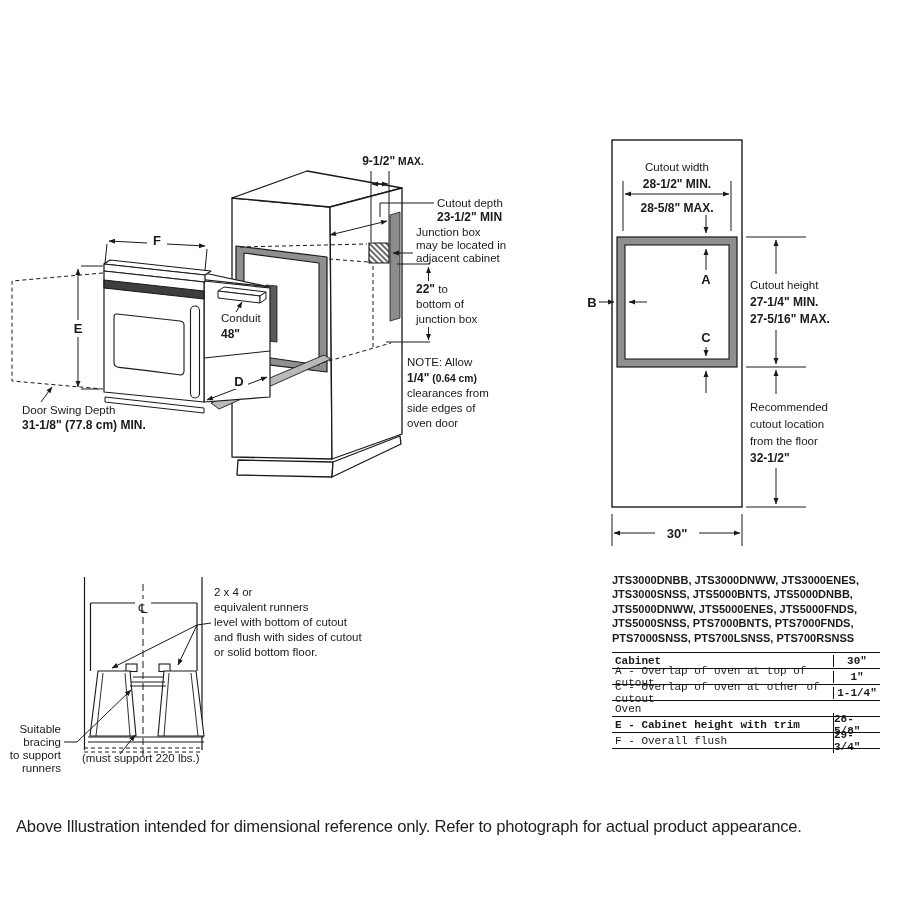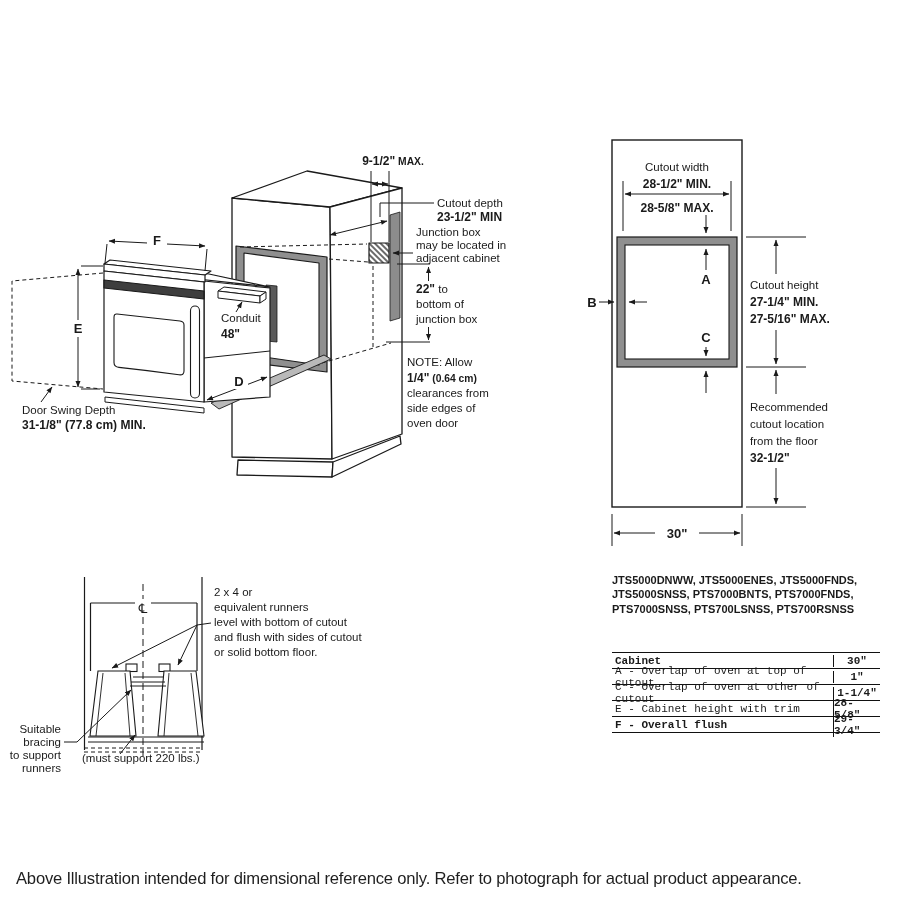--- a/index.html
+++ b/index.html
@@ -13,21 +13,21 @@
   .lbl{font-size:13px;font-weight:bold;}
   .cl {font-size:13px;font-family:"DejaVu Sans",sans-serif;}
   .models{position:absolute;left:612px;top:573px;width:270px;
           font-size:11px;font-weight:bold;line-height:14.4px;}
   .spec{position:absolute;left:612px;top:652px;width:268px;border-top:1.5px solid #111;}
   .trow{display:flex;align-items:center;height:15px;border-bottom:1.4px solid #111;font-size:11px;font-family:Liberation Mono, monospace;}
   .tlabel{flex:1;display:flex;align-items:center;padding-left:3px;}
   .tval{width:46px;border-left:1.4px solid #111;display:flex;align-items:center;
         justify-content:center;font-weight:bold;}
   .trow:nth-child(1) .tlabel,.trow:nth-child(5) .tlabel{font-weight:bold;}
-  .caption{position:absolute;left:16px;top:869px;width:875px;font-size:16.6px;
+  .caption{position:absolute;left:16px;top:817px;width:875px;font-size:16.6px;
            letter-spacing:-0.2px;color:#1f1f1f;white-space:nowrap;}
 </style>
 </head>
 <body>
 
 <div id="stage">
 
 <svg width="900" height="862" viewBox="0 0 900 862">
   <defs>
     <marker id="ah" markerUnits="userSpaceOnUse" markerWidth="9" markerHeight="7" refX="6.3" refY="2.7" orient="auto">
@@ -264,39 +264,45 @@
 
     <text class="t" x="61" y="733" text-anchor="end">Suitable</text>
     <text class="t" x="61" y="746" text-anchor="end">bracing</text>
     <text class="t" x="61" y="759" text-anchor="end">to support</text>
     <text class="t" x="61" y="772" text-anchor="end">runners</text>
     <text class="t" x="82" y="762">(must support 220 lbs.)</text>
   </g>
 </svg>
 
 <div class="models">
+  <div>JTS3000DNBB, JTS3000DNWW, JTS3000ENES,</div>
+  <div>JTS3000SNSS, JTS5000BNTS, JTS5000DNBB,</div>
   <div>JTS5000DNWW, JTS5000ENES, JTS5000FNDS,</div>
   <div>JTS5000SNSS, PTS7000BNTS, PTS7000FNDS,</div>
   <div>PTS7000SNSS, PTS700LSNSS, PTS700RSNSS</div>
 </div>
 
 <div class="spec">
   <div class="trow">
         <span class="tlabel">Cabinet</span>
         <span class="tval">30"</span>
       </div>
   <div class="trow">
         <span class="tlabel">A - Overlap of oven at top of cutout</span>
         <span class="tval">1"</span>
       </div>
   <div class="trow">
         <span class="tlabel">C - Overlap of oven at other of cutout</span>
         <span class="tval">1-1/4"</span>
       </div>
   <div class="trow">
+        <span class="tlabel">Oven</span>
+        <span class="tval"></span>
+      </div>
+  <div class="trow">
         <span class="tlabel">E - Cabinet height with trim</span>
         <span class="tval">28-5/8"</span>
       </div>
   <div class="trow">
         <span class="tlabel">F - Overall flush</span>
         <span class="tval">29-3/4"</span>
       </div>
 </div>
 
 <div class="caption">Above Illustration intended for dimensional reference only. Refer to photograph for actual product appearance.</div>

